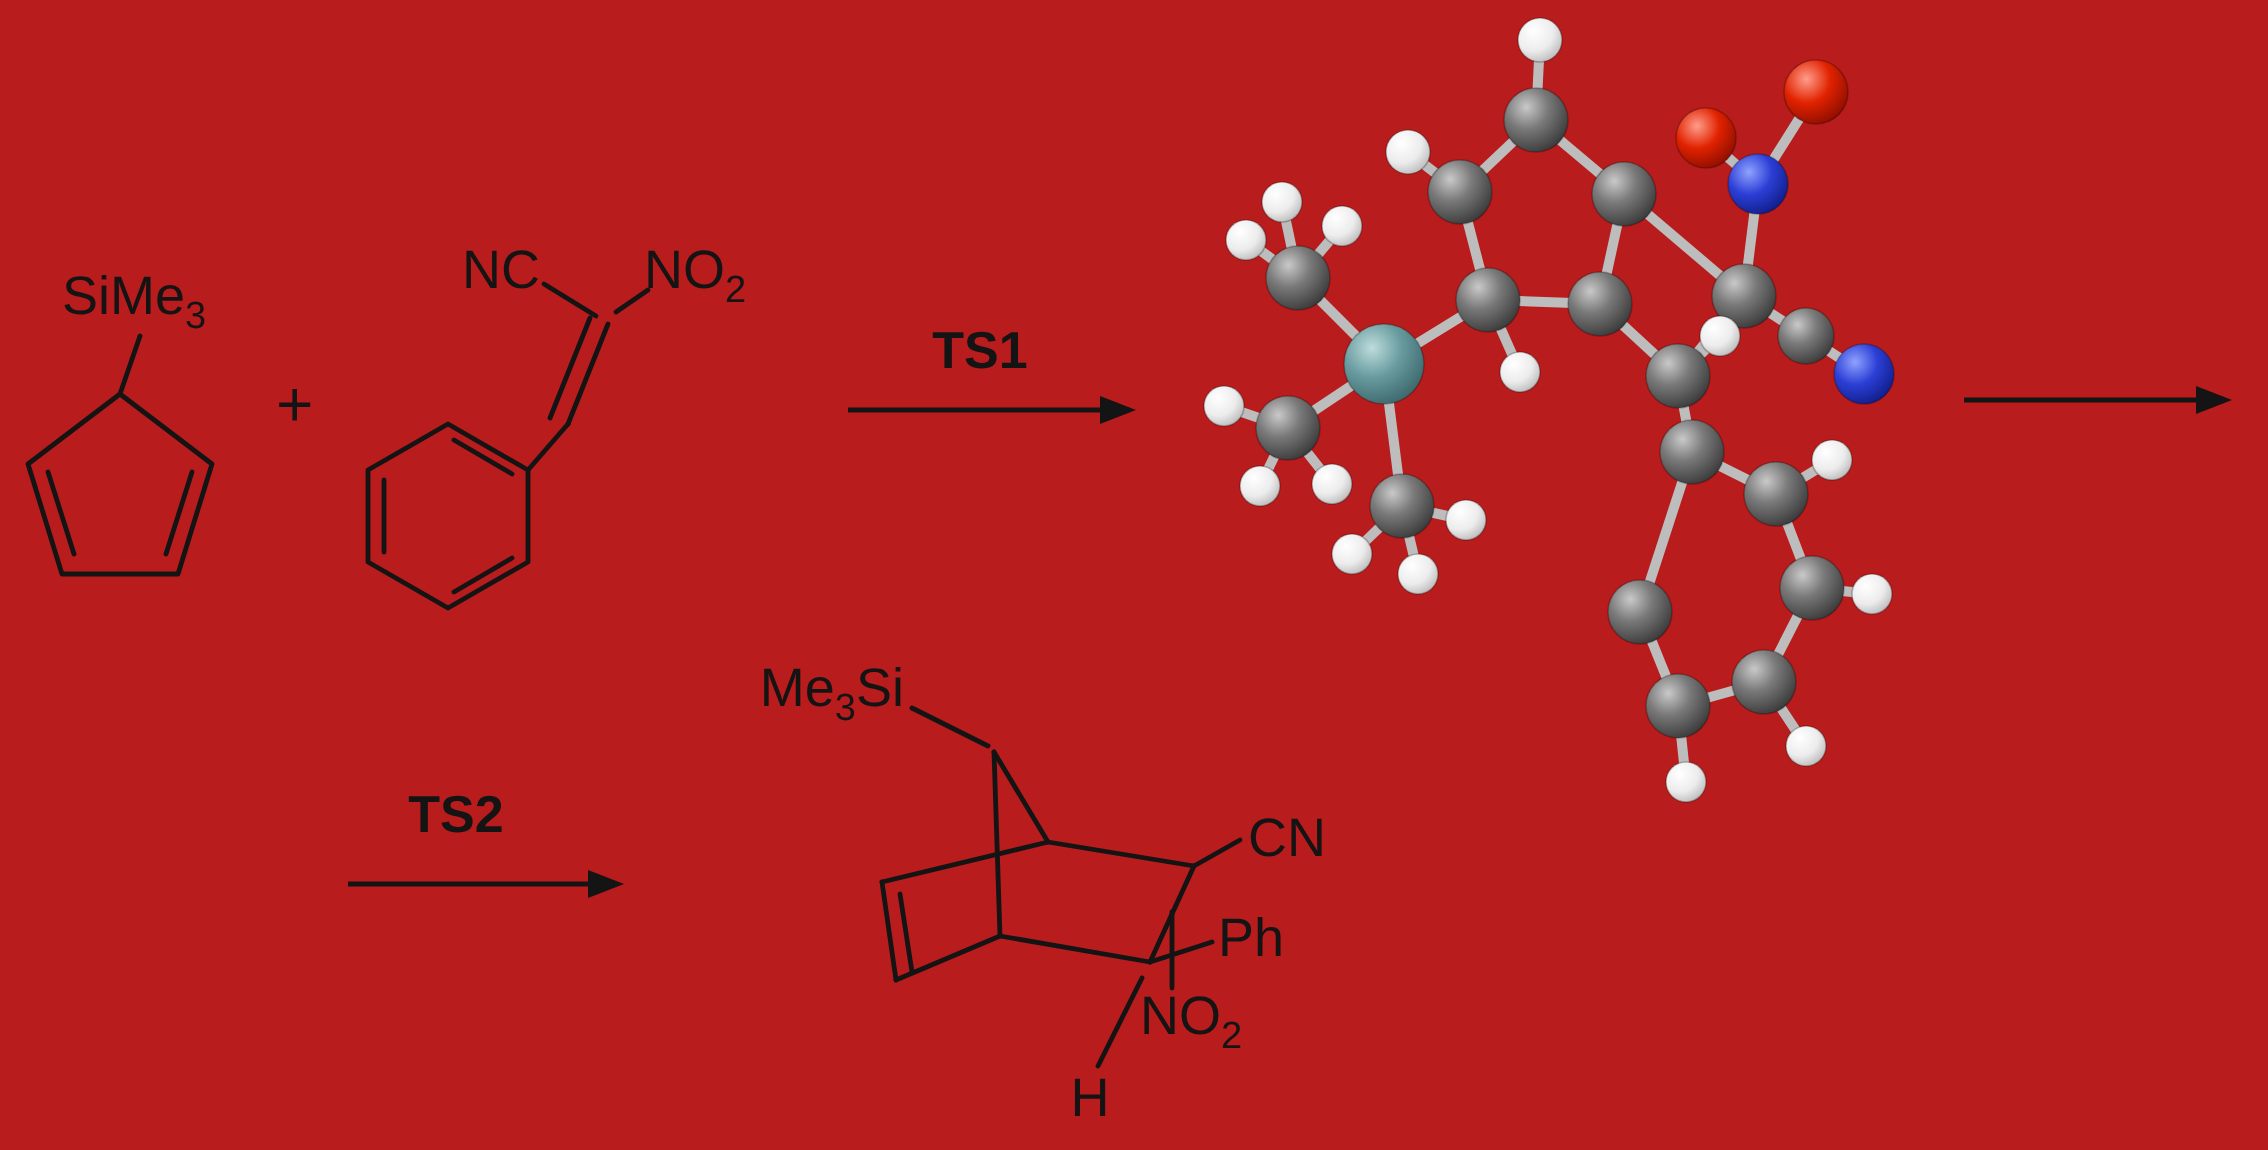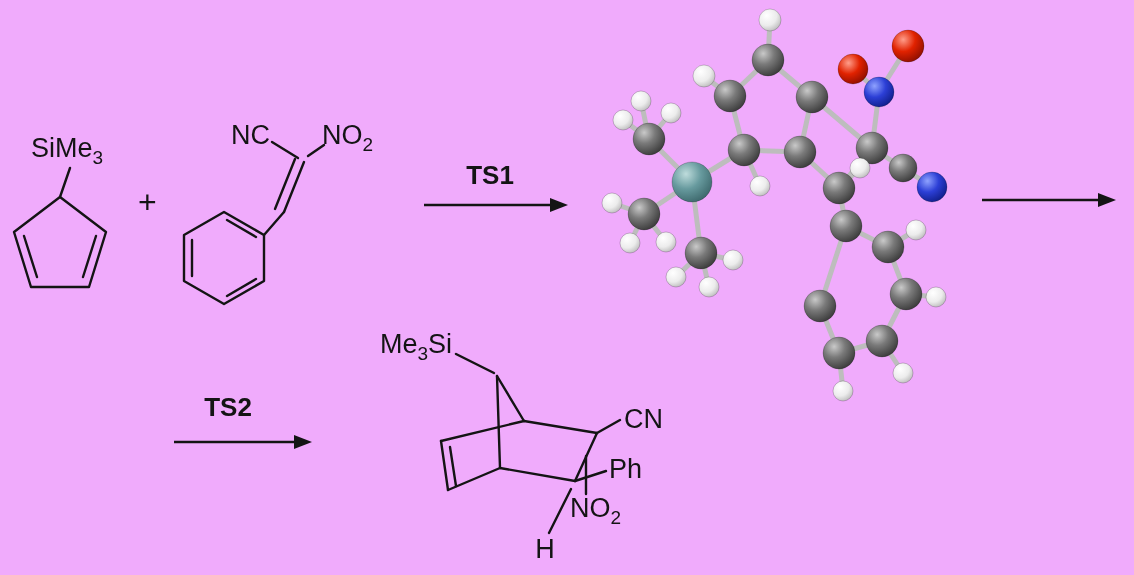--- a/index.html
+++ b/index.html
@@ -1,16 +1,16 @@
 <!DOCTYPE html>
 <html><head>
 <meta charset="utf-8">
 <style>
   html,body{margin:0;padding:0;background:#ffffff;}
-  .canvas{position:relative;width:1134px;height:575px;background:#f0abfc;overflow:hidden;}
+  .canvas{position:relative;width:1134px;height:575px;background:#b91c1c;overflow:hidden;}
   svg text{font-family:"Liberation Sans","DejaVu Sans",sans-serif;fill:#141414;}
   .chem{font-size:27px;}
   .sub{font-size:19px;}
   .ts{font-size:26px;font-weight:700;}
   .plus{font-size:32px;}
   .bond{stroke:#141414;stroke-width:2.4;fill:none;stroke-linecap:round;stroke-linejoin:round;}
   .arrowline{stroke:#141414;stroke-width:2.6;stroke-linecap:butt;}
   .arrowhead{fill:#141414;stroke:none;}
   .stickgroup line{stroke-width:5;stroke-linecap:round;}
   .atom{stroke:rgba(0,0,0,0.25);stroke-width:0.8;}

